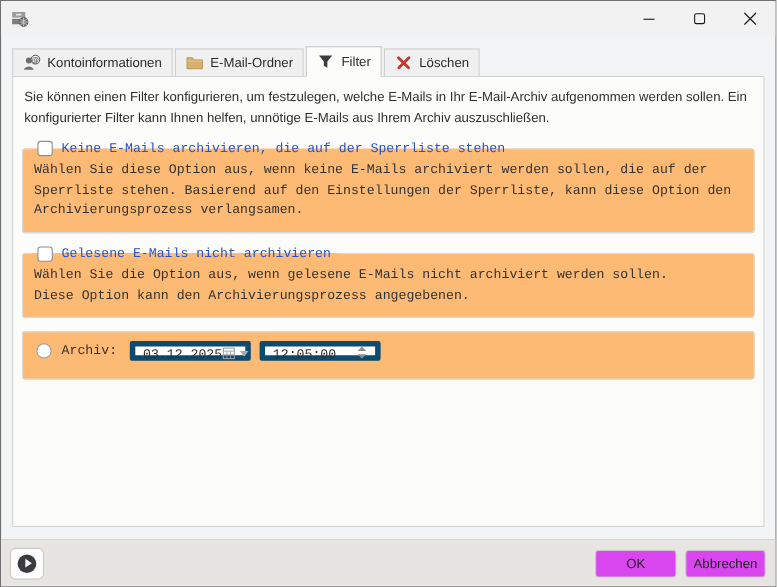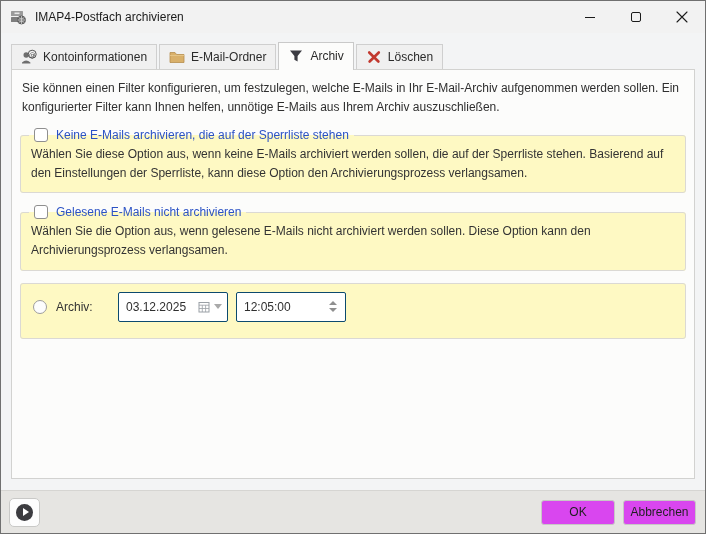--- a/index.html
+++ b/index.html
@@ -66,23 +66,24 @@
     overflow:hidden;
   }
   .intro {
     color:#2f2f2f;
     line-height: 1.55;
     margin: 1px 0 11px 2px;
   }
   fieldset.group {
     border: 1px solid #dbd9d4;
     border-radius: 3px;
-    background: #fef9c3;
+    background: #fdba74;
     margin: 12px 0 9px 0;
     padding: 0 6px 6px 6px;
+    font-family: Liberation Mono, monospace;
   }
   fieldset.group legend {
     display:flex; align-items:center; gap:8px;
     padding: 0 5px;
     margin-left: 2px;
   }
   .g-title { color:#2b52c4; font-size:12px; white-space:nowrap; }
   .g-desc {
     color:#333333;
     line-height:1.55;
@@ -100,25 +101,25 @@
     width:14px; height:14px; flex:0 0 14px;
     background:#fdfdfd;
     border:1px solid #9d9d9d;
     border-radius:50%;
     display:inline-block;
   }
   
   .frow { display:flex; align-items:center; margin: 8px 4px 10px 6px; }
   .flabel { margin-left:9px; width:62px; color:#333; }
   .field {
-    height:30px; width:110px;
+    height:18px; width:110px;
     background:#ffffff;
-    border:1px solid #0c4a6e;
+    border:5px solid #0c4a6e;
     border-radius:2px;
-    display:flex; align-items:center;
+    display:flex; align-items:flex-start;
     padding: 0 5px 0 7px;
     margin-right:8px;
     color:#2f2f2f;
   }
   .field .fval { flex:1 1 auto; }
   .field.disabled-bg { background:#f0efee; border-color:#b9b9b7; }
   .combo {
     height:26px; width:110px;
     border:1px solid #d8d8d5;
     border-radius:2px;
@@ -178,21 +179,20 @@
   <div class="titlebar">
     <span class="app-icon">
       <svg width="16" height="16" viewBox="0 0 16 16">
         <rect x="1" y="2" width="12" height="5" rx="0.5" fill="#9a9a9a"></rect>
         <rect x="1" y="8" width="12" height="5" rx="0.5" fill="#7e7e7e"></rect>
         <rect x="4.5" y="3.5" width="5" height="1.6" fill="#e8e8e8"></rect>
         <circle cx="11.5" cy="11" r="4" fill="#6b6b6b" stroke="#4d4d4d" stroke-width="0.8"></circle>
         <path d="M7.5 11 h8 M11.5 7 v8 M8.6 8.6 c2 1.4 3.8 1.4 5.8 0 M8.6 13.4 c2 -1.4 3.8 -1.4 5.8 0" stroke="#dcdcdc" stroke-width="0.7" fill="none"></path>
       </svg>
     </span>
-    <span class="title">IMAP4-Postfach archivieren</span>
     <div class="caption-buttons">
       <div class="cap-btn">
         <span class="min-glyph"></span>
       </div>
       <div class="cap-btn">
         <span class="max-glyph"></span>
       </div>
       <div class="cap-btn">
         <svg width="12" height="12" viewBox="0 0 12 12">
           <path d="M1 1 L11 11 M11 1 L1 11" stroke="#1b1b1b" stroke-width="1.1" stroke-linecap="round"></path>
@@ -221,21 +221,21 @@
         </svg>
       </span>
       <span>E-Mail-Ordner</span>
     </div>
     <div class="tab active">
       <span class="tico">
         <svg width="16" height="16" viewBox="0 0 16 16">
           <path d="M2 2.5 H14 L9.6 8 V13.5 L6.4 11.8 V8 Z" fill="#3b3b42"></path>
         </svg>
       </span>
-      <span>Archiv</span>
+      <span>Filter</span>
     </div>
     <div class="tab">
       <span class="tico">
         <svg width="16" height="16" viewBox="0 0 16 16">
           <path d="M3.2 3.5 L12.4 12.5 M12.8 3.5 L3.6 12.5" stroke="#c2382e" stroke-width="2.6" stroke-linecap="round"></path>
         </svg>
       </span>
       <span>Löschen</span>
     </div>
   </div>
@@ -249,21 +249,21 @@
         <span class="g-title">Keine E-Mails archivieren, die auf der Sperrliste stehen</span>
       </legend>
       <p class="g-desc">Wählen Sie diese Option aus, wenn keine E-Mails archiviert werden sollen, die auf der Sperrliste stehen. Basierend auf den Einstellungen der Sperrliste, kann diese Option den Archivierungsprozess verlangsamen.</p>
     </fieldset>
 
     <fieldset class="group">
       <legend>
         <span class="cb"></span>
         <span class="g-title">Gelesene E-Mails nicht archivieren</span>
       </legend>
-      <p class="g-desc narrow">Wählen Sie die Option aus, wenn gelesene E-Mails nicht archiviert werden sollen. Diese Option kann den Archivierungsprozess verlangsamen.</p>
+      <p class="g-desc narrow">Wählen Sie die Option aus, wenn gelesene E-Mails nicht archiviert werden sollen. Diese Option kann den Archivierungsprozess angegebenen.</p>
     </fieldset>
 
     <fieldset class="group">
 
       <div class="frow">
         <span class="radio"></span>
         <span class="flabel">Archiv:</span>
         <div class="field">
           <span class="fval">03.12.2025</span>
           <span class="cal-cluster">

